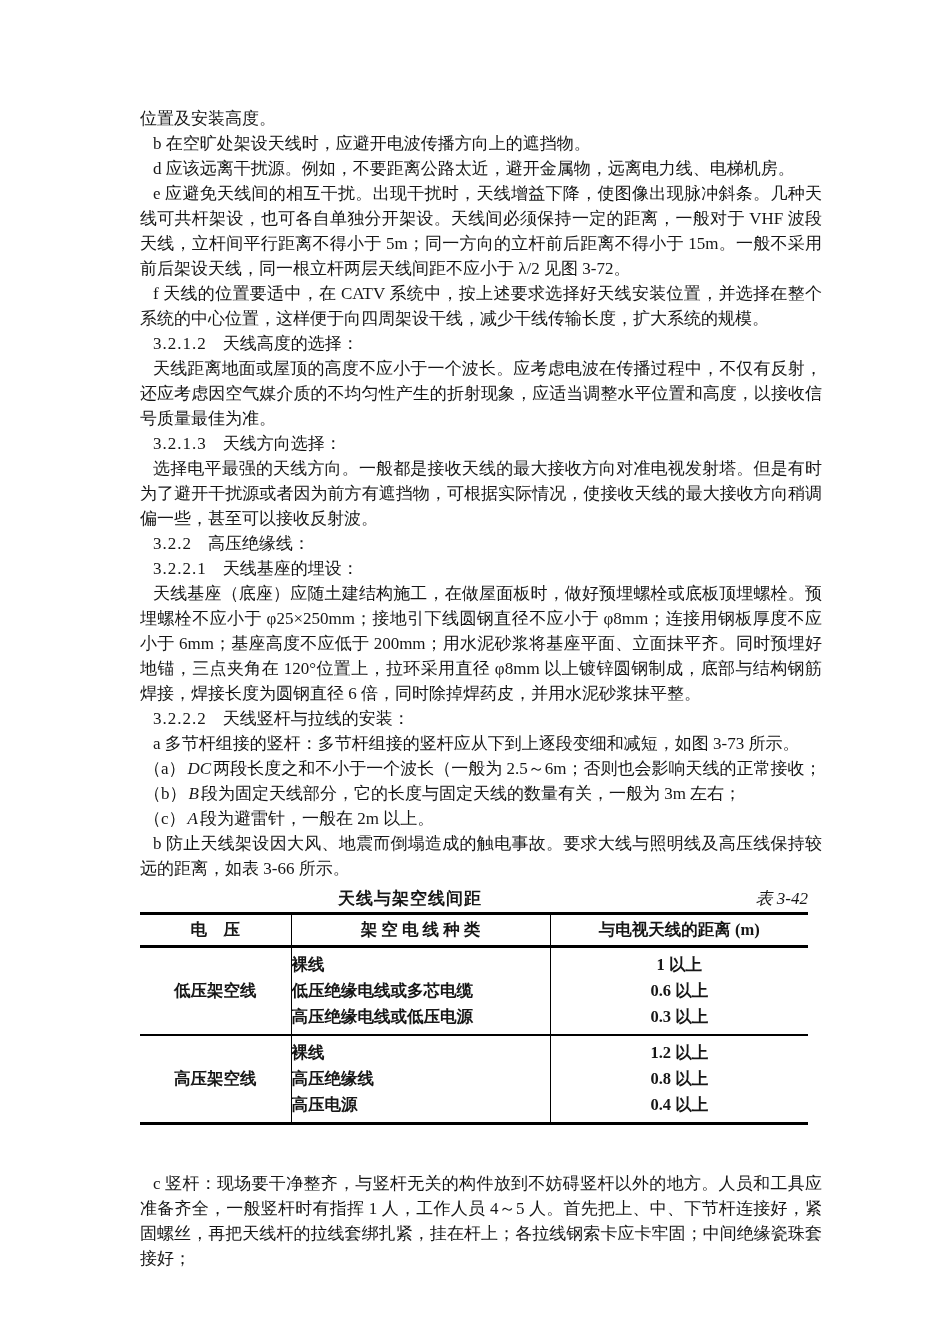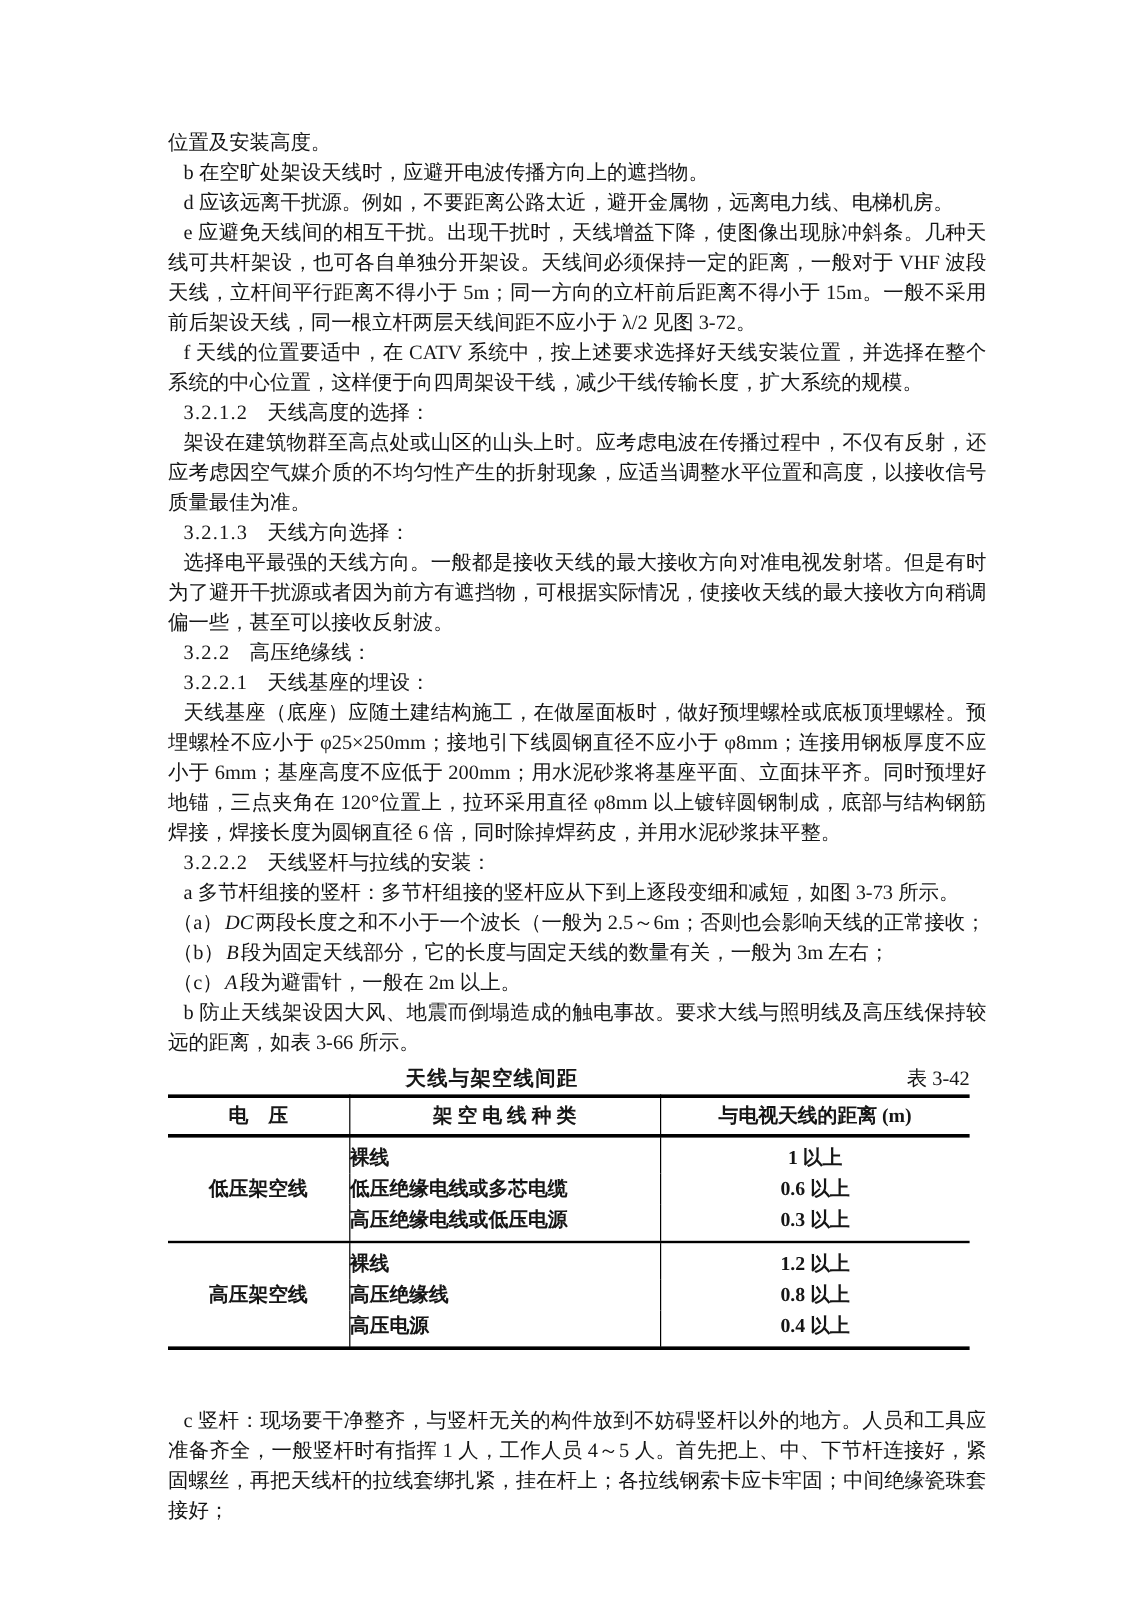--- a/index.html
+++ b/index.html
@@ -42,21 +42,21 @@
     height: 26px;
     font-size: 17px;
     line-height: 26px;
   }
   .table-caption .sp { flex: 1; }
   .table-caption .tcap {
     font-weight: bold;
     transform: translateX(-64px);
     letter-spacing: 1px;
   }
-  .table-caption .tlabel { text-align: center; }
+  .table-caption .tlabel { text-align: center; font-style: italic; }
   table.spec {
     border-collapse: collapse;
     width: 668px;
     table-layout: fixed;
     border-top: 3px solid #000;
     border-bottom: 3px solid #000;
     font-size: 16.5px;
   }
   table.spec thead tr { border-bottom: 3px solid #000; }
   table.spec tbody.grp-low { border-bottom: 2px solid #000; }
@@ -86,21 +86,21 @@
 
 <div class="doc">
 
   <p class="para noindent">位置及安装高度。</p>
   <p class="para item">b 在空旷处架设天线时，应避开电波传播方向上的遮挡物。</p>
   <p class="para item">d 应该远离干扰源。例如，不要距离公路太近，避开金属物，远离电力线、电梯机房。</p>
   <p class="para item">e 应避免天线间的相互干扰。出现干扰时，天线增益下降，使图像出现脉冲斜条。几种天线可共杆架设，也可各自单独分开架设。天线间必须保持一定的距离，一般对于 VHF 波段天线，立杆间平行距离不得小于 5m；同一方向的立杆前后距离不得小于 15m。一般不采用前后架设天线，同一根立杆两层天线间距不应小于 λ/2 见图 3-72。</p>
   <p class="para item">f 天线的位置要适中，在 CATV 系统中，按上述要求选择好天线安装位置，并选择在整个系统的中心位置，这样便于向四周架设干线，减少干线传输长度，扩大系统的规模。</p>
 
   <p class="para heading"><span class="sec-no">3.2.1.2</span><span class="sec-gap"></span><span>天线高度的选择：</span></p>
-  <p class="para bodyp">架设在建筑物群至高点处或山区的山头上时。应考虑电波在传播过程中，不仅有反射，还应考虑因空气媒介质的不均匀性产生的折射现象，应适当调整水平位置和高度，以接收信号质量最佳为准。</p>
+  <p class="para bodyp">天线距离地面或屋顶的高度不应小于一个波长。应考虑电波在传播过程中，不仅有反射，还应考虑因空气媒介质的不均匀性产生的折射现象，应适当调整水平位置和高度，以接收信号质量最佳为准。</p>
 
   <p class="para heading"><span class="sec-no">3.2.1.3</span><span class="sec-gap"></span><span>天线方向选择：</span></p>
   <p class="para bodyp">选择电平最强的天线方向。一般都是接收天线的最大接收方向对准电视发射塔。但是有时为了避开干扰源或者因为前方有遮挡物，可根据实际情况，使接收天线的最大接收方向稍调偏一些，甚至可以接收反射波。</p>
 
   <p class="para heading"><span class="sec-no">3.2.2</span><span class="sec-gap"></span><span>高压绝缘线：</span></p>
   <p class="para heading"><span class="sec-no">3.2.2.1</span><span class="sec-gap"></span><span>天线基座的埋设：</span></p>
   <p class="para bodyp">天线基座（底座）应随土建结构施工，在做屋面板时，做好预埋螺栓或底板顶埋螺栓。预埋螺栓不应小于 φ25×250mm；接地引下线圆钢直径不应小于 φ8mm；连接用钢板厚度不应小于 6mm；基座高度不应低于 200mm；用水泥砂浆将基座平面、立面抹平齐。同时预埋好地锚，三点夹角在 120°位置上，拉环采用直径 φ8mm 以上镀锌圆钢制成，底部与结构钢筋焊接，焊接长度为圆钢直径 6 倍，同时除掉焊药皮，并用水泥砂浆抹平整。</p>
 
   <p class="para heading"><span class="sec-no">3.2.2.2</span><span class="sec-gap"></span><span>天线竖杆与拉线的安装：</span></p>
   <p class="para item">a 多节杆组接的竖杆：多节杆组接的竖杆应从下到上逐段变细和减短，如图 3-73 所示。</p>

